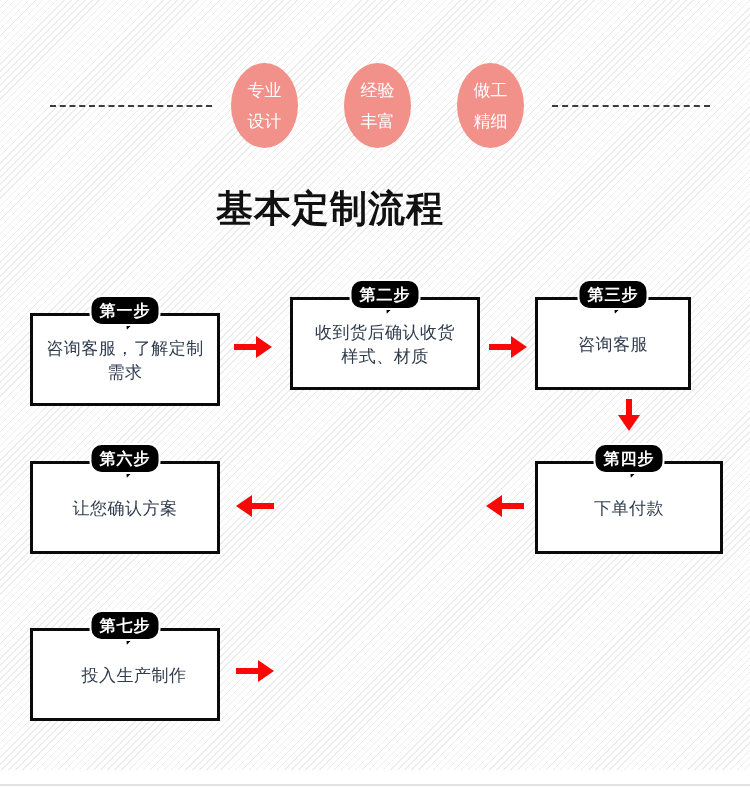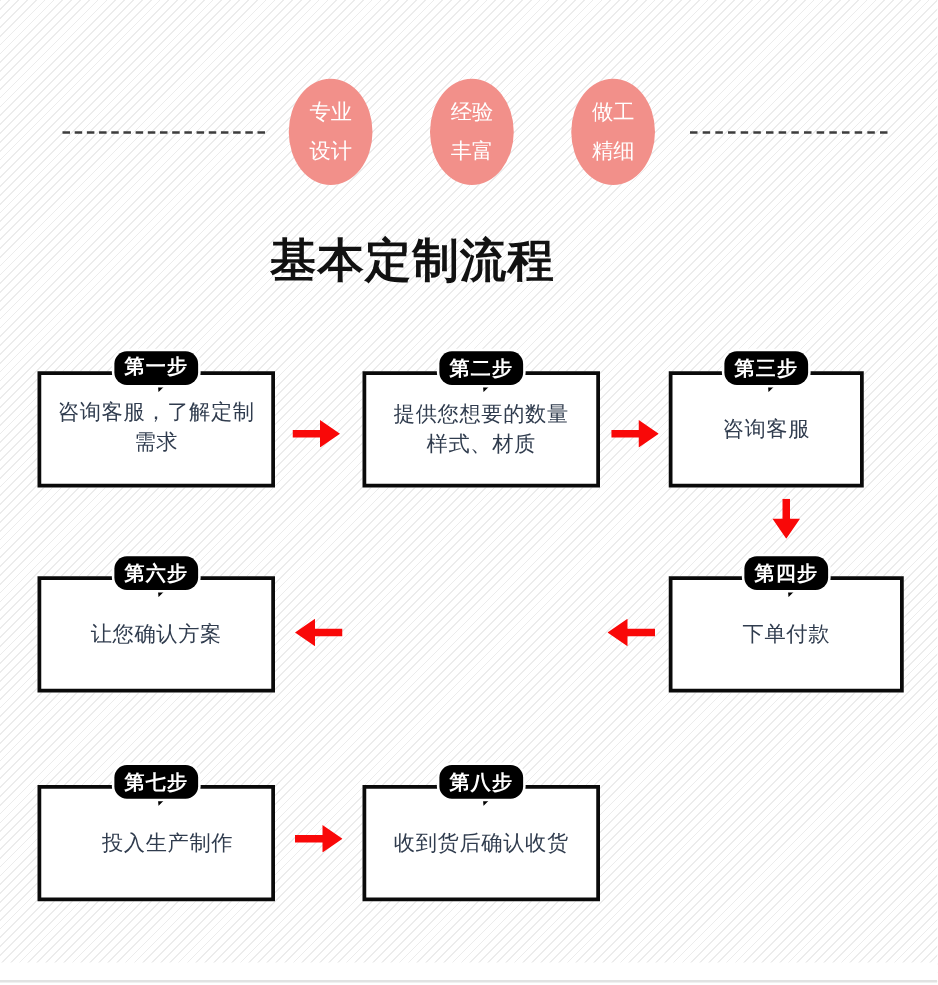--- a/index.html
+++ b/index.html
@@ -69,21 +69,21 @@
     position: absolute;
     width: 190px;
     height: 93px;
     box-sizing: border-box;
     background: #ffffff;
     border: 3px solid var(--color-box_border, #0a0a0a);
     display: flex;
     align-items: center;
     justify-content: center;
   }
-  .b1 { left: 30px;  top: 297px; font-family: Liberation Mono, monospace; }
+  .b1 { left: 30px;  top: 313px; }
   .b2 { left: 290px; top: 297px; }
   .b3 { left: 535px; top: 297px; width: 156px; }
   .b4 { left: 535px; top: 461px; width: 188px; }
   .b5 { left: 290px; top: 461px; }
   .b6 { left: 30px;  top: 461px; }
   .b7 { left: 30px;  top: 628px; padding-left: 18px; }
   .b8 { left: 290px; top: 628px; }
 
   .step-text {
     color: var(--color-step_text, #303c4e);
@@ -174,21 +174,21 @@
       </svg>
     <div class="step-text">咨询客服，了解定制
 需求</div>
   </div>
 
   <div class="step-box b2">
     <div class="bubble"><span>第二步</span></div>
     <svg class="bubble-tail" width="17" height="14" viewBox="0 0 17 14">
         <path d="M2 1 H15 L3 13 Z" fill="#000" stroke="#fff" stroke-width="2" stroke-linejoin="round"></path>
       </svg>
-    <div class="step-text">提供您想要的数量
+    <div class="step-text">收到货后确认收货
 样式、材质</div>
   </div>
 
   <div class="step-box b3">
     <div class="bubble"><span>第三步</span></div>
     <svg class="bubble-tail" width="17" height="14" viewBox="0 0 17 14">
         <path d="M2 1 H15 L3 13 Z" fill="#000" stroke="#fff" stroke-width="2" stroke-linejoin="round"></path>
       </svg>
     <div class="step-text">咨询客服</div>
   </div>
@@ -211,27 +211,20 @@
   </div>
 
   <div class="step-box b7">
     <div class="bubble"><span>第七步</span></div>
     <svg class="bubble-tail" width="17" height="14" viewBox="0 0 17 14">
         <path d="M2 1 H15 L3 13 Z" fill="#000" stroke="#fff" stroke-width="2" stroke-linejoin="round"></path>
       </svg>
     <div class="step-text">投入生产制作</div>
   </div>
 
-  <div class="step-box b8">
-    <div class="bubble"><span>第八步</span></div>
-    <svg class="bubble-tail" width="17" height="14" viewBox="0 0 17 14">
-        <path d="M2 1 H15 L3 13 Z" fill="#000" stroke="#fff" stroke-width="2" stroke-linejoin="round"></path>
-      </svg>
-    <div class="step-text">收到货后确认收货</div>
-  </div>
 
   <span class="arrow a1">
     <svg width="38" height="22" viewBox="0 0 38 22">
         <path d="M0 8 H22 V0 L38 11 L22 22 V14 H0 Z" fill="currentColor"></path>
       </svg>
   </span>
   <span class="arrow a2">
     <svg width="38" height="22" viewBox="0 0 38 22">
         <path d="M0 8 H22 V0 L38 11 L22 22 V14 H0 Z" fill="currentColor"></path>
       </svg>

